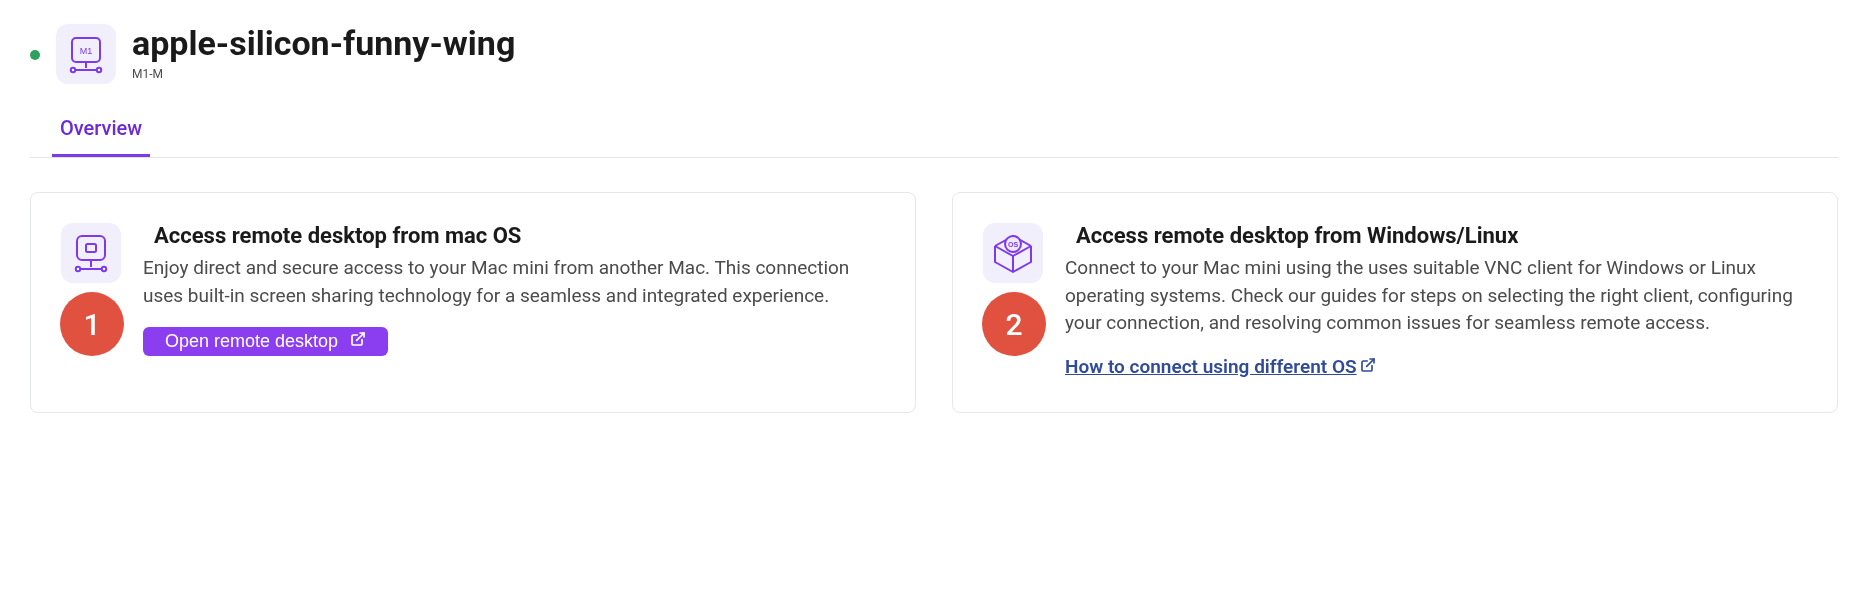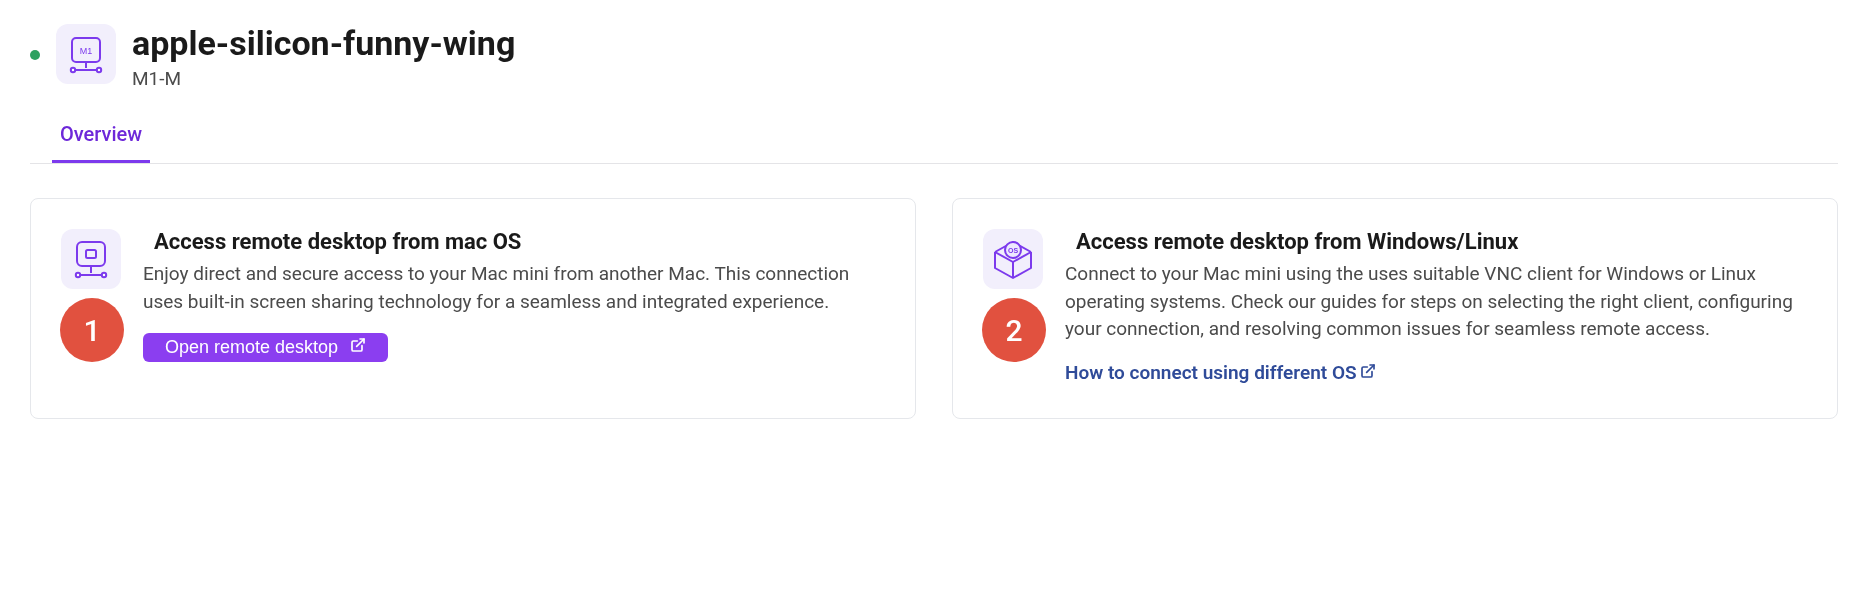--- a/index.html
+++ b/index.html
@@ -36,21 +36,21 @@
       flex: 0 0 auto;
     }
     .header-icon svg { display: block; }
     .header-text h1 {
       font-size: 34px;
       font-weight: 700;
       color: #1a1a1a;
       line-height: 1.15;
     }
     .header-text .sub {
-      font-size: 19px;
+      font-size: 12px;
       color: #4b4b4b;
       margin-top: 4px;
     }
 
     .tabs {
       border-bottom: 1px solid #e4e4e7;
       display: flex;
       margin-top: 10px;
     }
     .tab {
@@ -131,20 +131,21 @@
       padding: 4px 22px;
       display: inline-flex;
       align-items: center;
       gap: 12px;
       cursor: pointer;
     }
     .link {
       color: #2f4b99;
       font-size: 19px;
       font-weight: 600;
+      text-decoration: underline;
       display: inline-flex;
       gap: 3px;
       cursor: pointer;
     }
     .ext-icon { display: inline-block; }
   </style>
 </head>
 <body>
 
 <div class="header">

